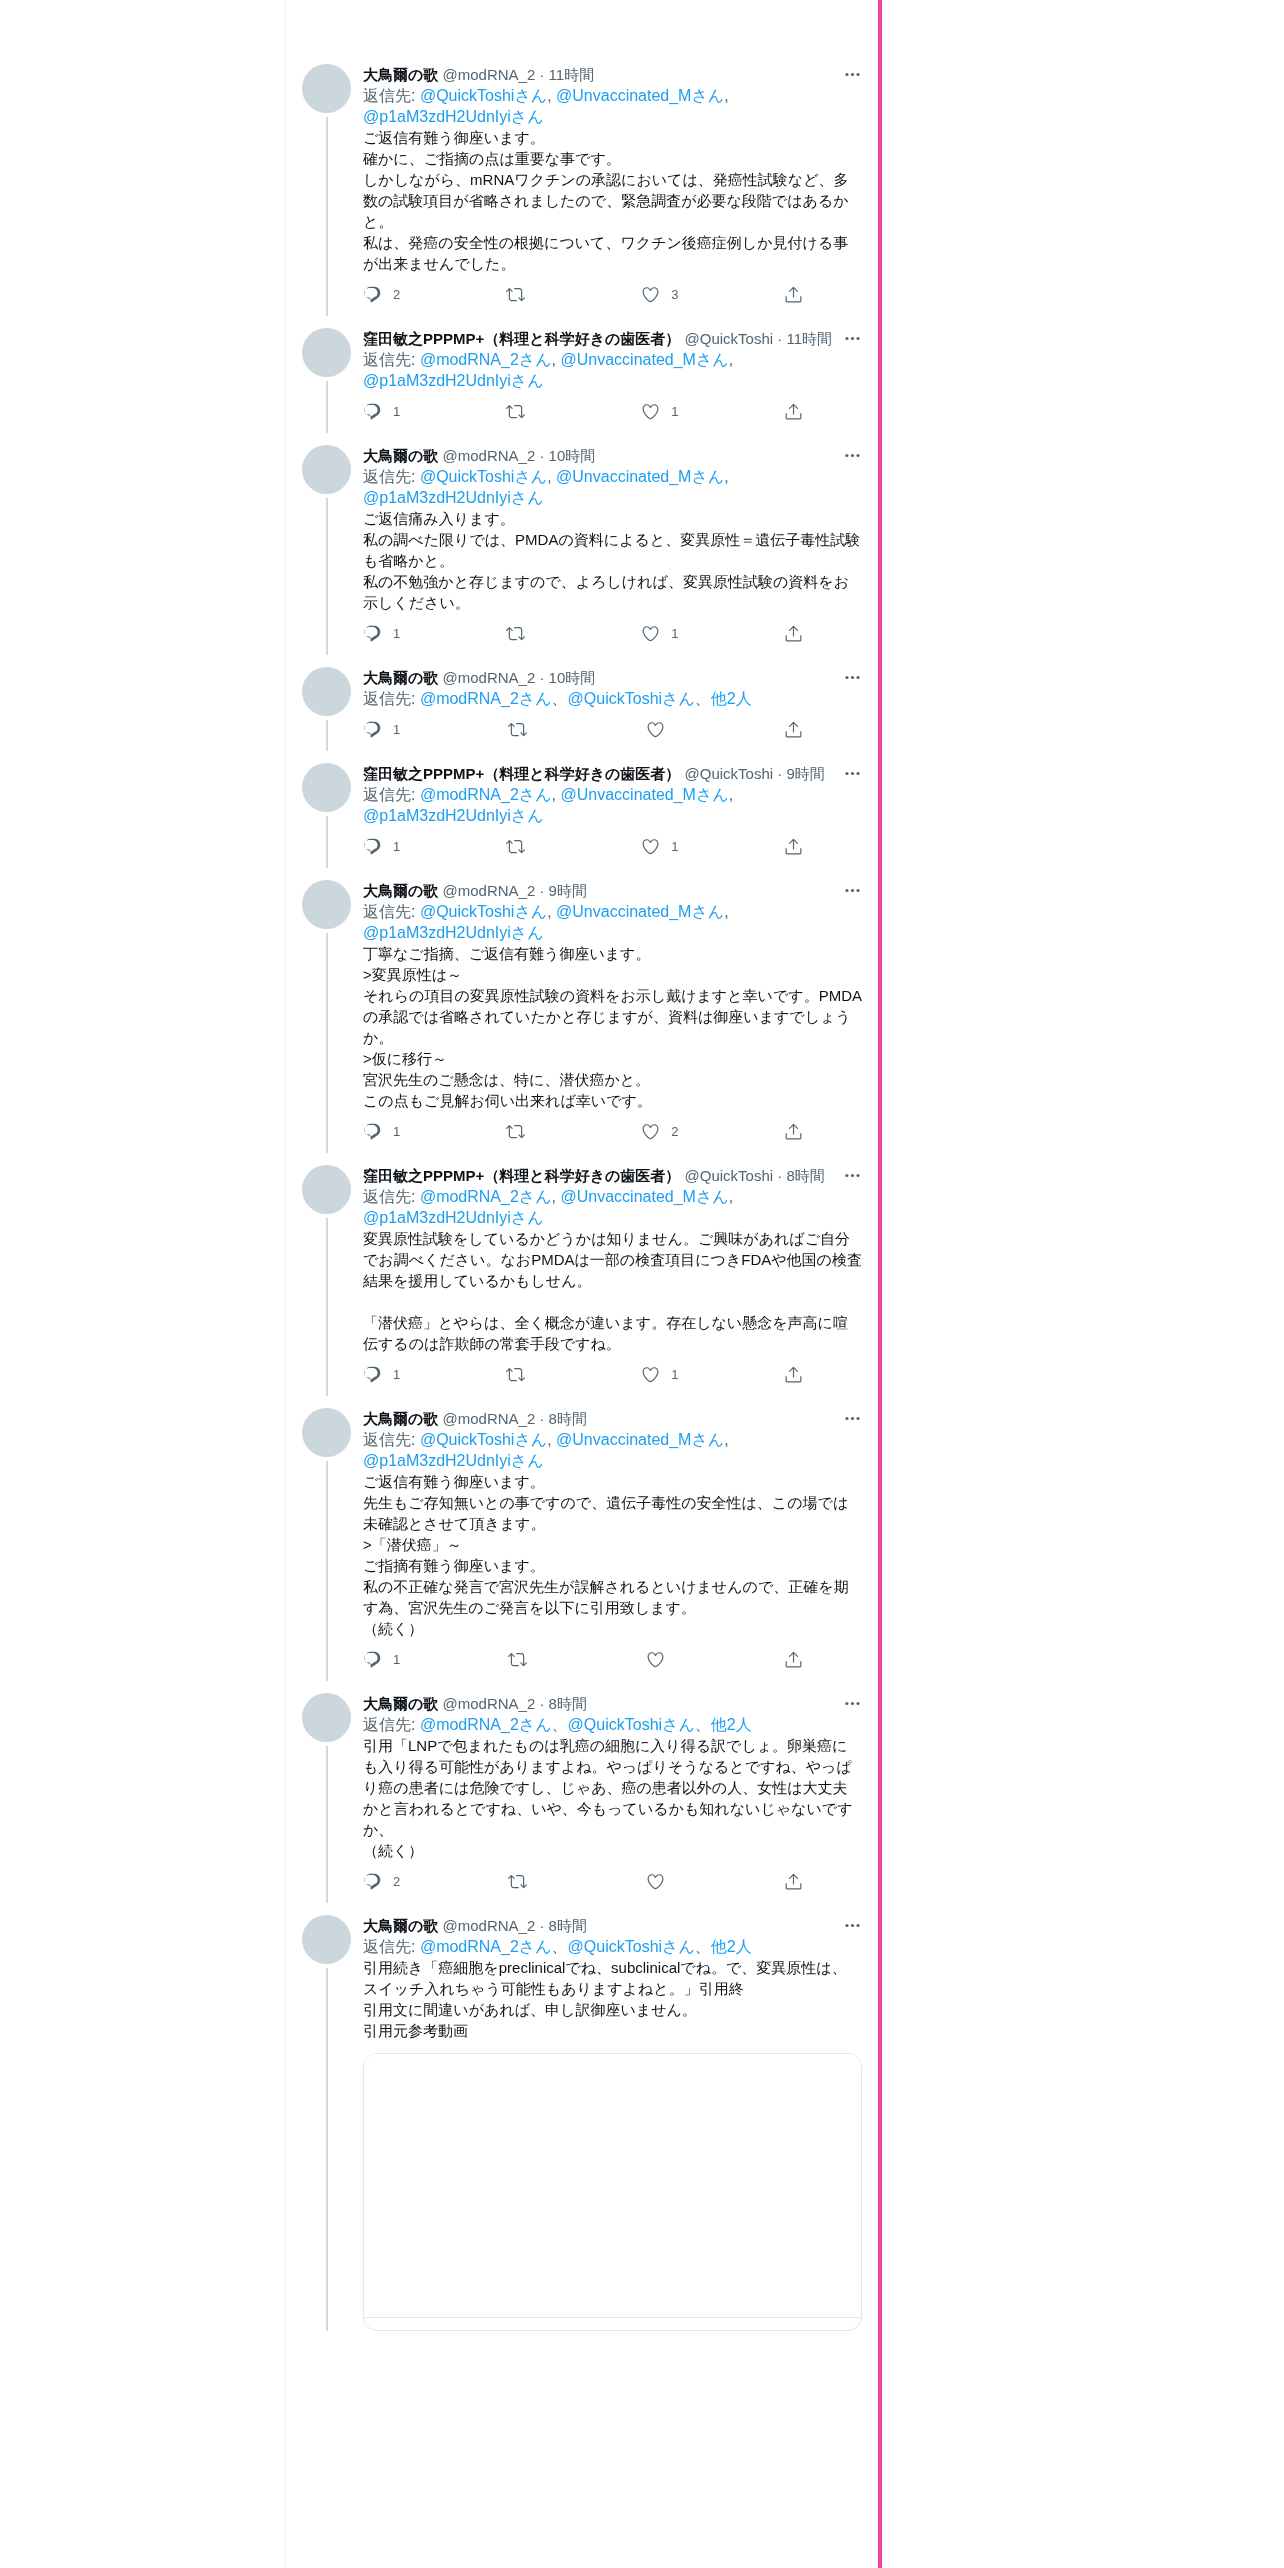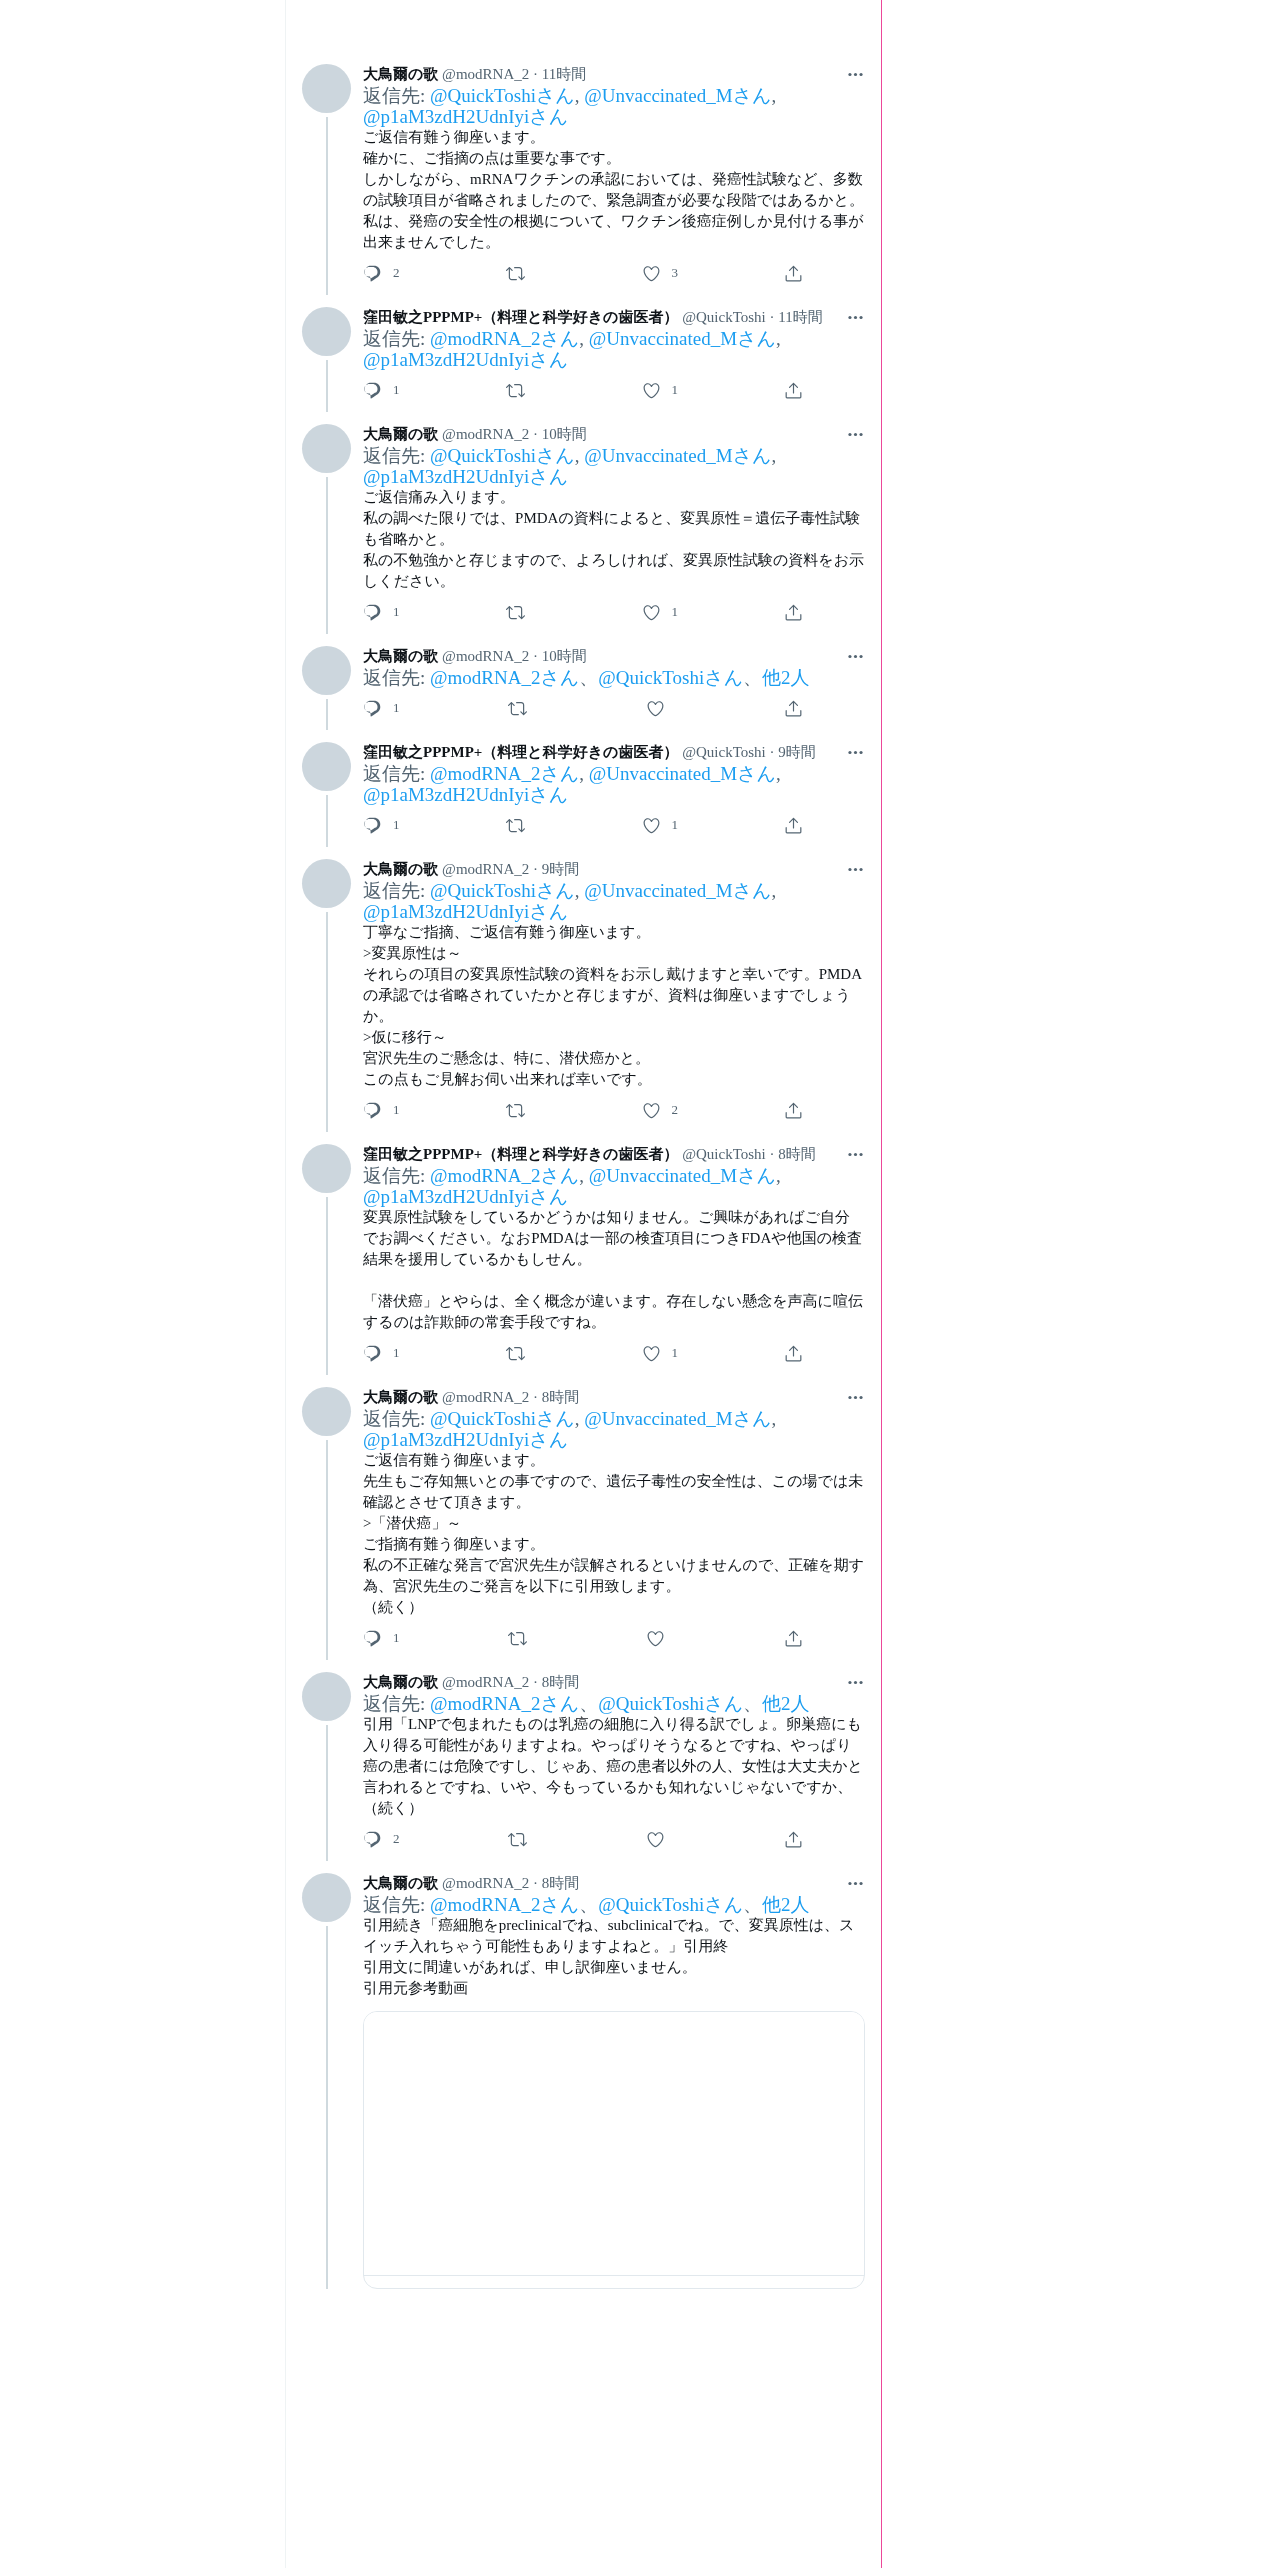--- a/index.html
+++ b/index.html
@@ -3,40 +3,40 @@
 <meta charset="utf-8">
 <style>
   html,body{margin:0;padding:0;}
   body{
     width:1284px;height:2568px;overflow:hidden;background:#ffffff;position:relative;
     font-family:"Liberation Sans","DejaVu Sans",sans-serif;
     color:#0f1419;
   }
   .column{
     position:absolute;left:285px;top:0;width:597px;height:2568px;
-    border-left:1px solid #eff3f4;border-right:1px solid #ec4899;
-    background:#ffffff;box-sizing:border-box;font-family:Liberation Serif, serif;
+    border-left:1px solid #eff3f4;border-right:4px solid #ec4899;
+    background:#ffffff;box-sizing:border-box;
   }
   .tweets{padding-top:52px;}
   .tweet{
     display:flex;flex-direction:row;padding:12px 16px 0 16px;box-sizing:border-box;
   }
   .gutter{width:49px;margin-right:12px;flex-shrink:0;display:flex;flex-direction:column;align-items:center;}
   .avatar{width:49px;height:49px;border-radius:50%;background:#ccd6dd;flex-shrink:0;}
   .thread-line{width:2px;background:#cfd9de;flex-grow:1;margin-top:4px;min-height:8px;}
   .content{flex-grow:1;min-width:0;position:relative;}
   .header{font-size:15px;line-height:21px;white-space:nowrap;overflow:hidden;padding-right:26px;}
   .name{font-weight:bold;color:#0f1419;}
   .meta{color:#536471;font-weight:normal;}
   .more{
     position:absolute;right:0;top:0;color:#536471;width:20px;height:20px;
     display:flex;align-items:center;justify-content:center;
   }
   .more svg{width:19px;height:19px;fill:currentColor;}
-  .replyline{font-size:19px;line-height:21px;color:#536471;word-break:break-word;}
+  .replyline{font-size:16px;line-height:21px;color:#536471;word-break:break-word;}
   .replyline a{color:#1b9df0;text-decoration:none;}
   .body-text{
     font-size:15px;line-height:21px;color:#0f1419;white-space:pre-wrap;word-break:break-word;
   }
   .actions{
     display:flex;justify-content:space-between;max-width:440px;
     margin-top:10px;padding-bottom:12px;height:20px;align-items:center;
   }
   .action{display:flex;align-items:center;color:#536471;}
   .action svg{width:19px;height:19px;fill:currentColor;flex-shrink:0;}

